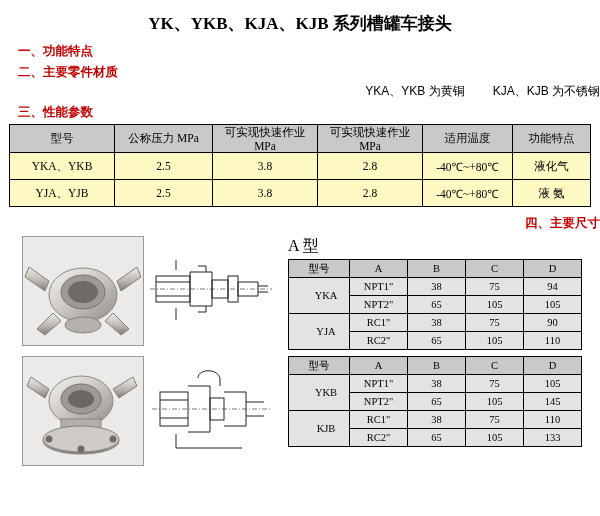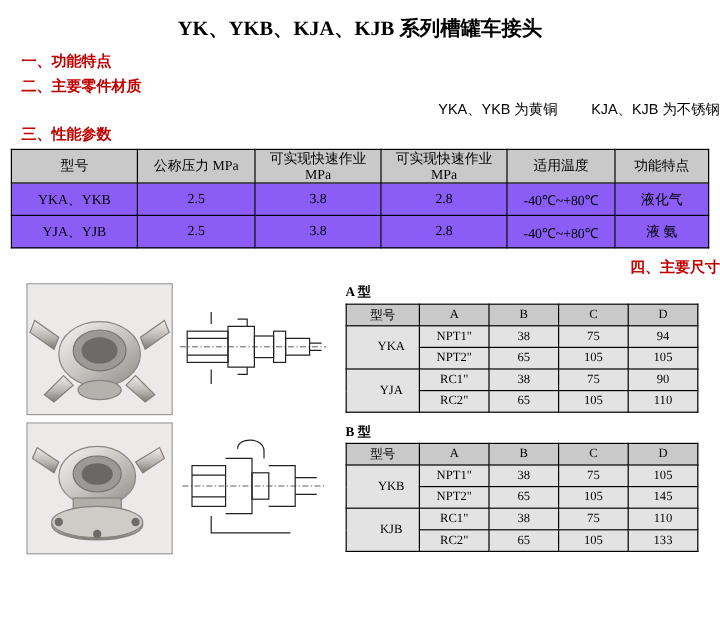--- a/index.html
+++ b/index.html
@@ -73,21 +73,21 @@
     font-size: 11.5px;
     font-family: "Liberation Serif", serif;
     height: 26px;
     padding: 0 2px;
   }
   .spec-table thead th {
     background: #c9c9c9;
     font-weight: normal;
   }
   .spec-table tbody td {
-    background: #8b5cf6;
+    background: #fef9c3;
   }
   .dims-head {
     color: #c00000;
     font-weight: bold;
     font-size: 12.5px;
     font-family: "Liberation Serif", serif;
     margin: 8px 0 4px 18px;
     text-align: right;
   }
   .content-area {
@@ -114,24 +114,23 @@
     height: 108px;
     margin-left: 2px;
     position: relative;
     flex: 0 0 auto;
   }
   .dim-tables {
     margin-left: 12px;
     flex: 1 1 auto;
   }
   .dim-label {
-    font-size: 11px;
+    font-size: 16px;
     font-family: "Liberation Serif", serif;
     margin-bottom: 2px;
-    font-weight: bold;
   }
   .dim-table {
     width: 293px;
     table-layout: fixed;
   }
   .dim-table th, .dim-table td {
     border: 1px solid #000;
     text-align: center;
     font-size: 10.5px;
     font-family: "Liberation Serif", serif;
@@ -339,21 +338,20 @@
             <path d="M100 60 L118 60"></path>
             <path d="M52 22 C 52 12, 74 12, 74 24 L74 30"></path>
             <path d="M30 78 L30 92 L96 92"></path>
           </g>
           <g stroke="#222" stroke-width="0.6" stroke-dasharray="5 2 1 2" fill="none">
             <line x1="6" y1="53" x2="124" y2="53"></line>
           </g>
         </svg>
       </div>
       <div class="dim-tables">
-        <div class="dim-label">B 型</div>
         <table class="dim-table">
           <colgroup>
             <col style="width:61px">
               <col style="width:58px">
               <col style="width:58px">
               <col style="width:58px">
               <col style="width:58px">
           </colgroup>
           <thead>
             <tr>

